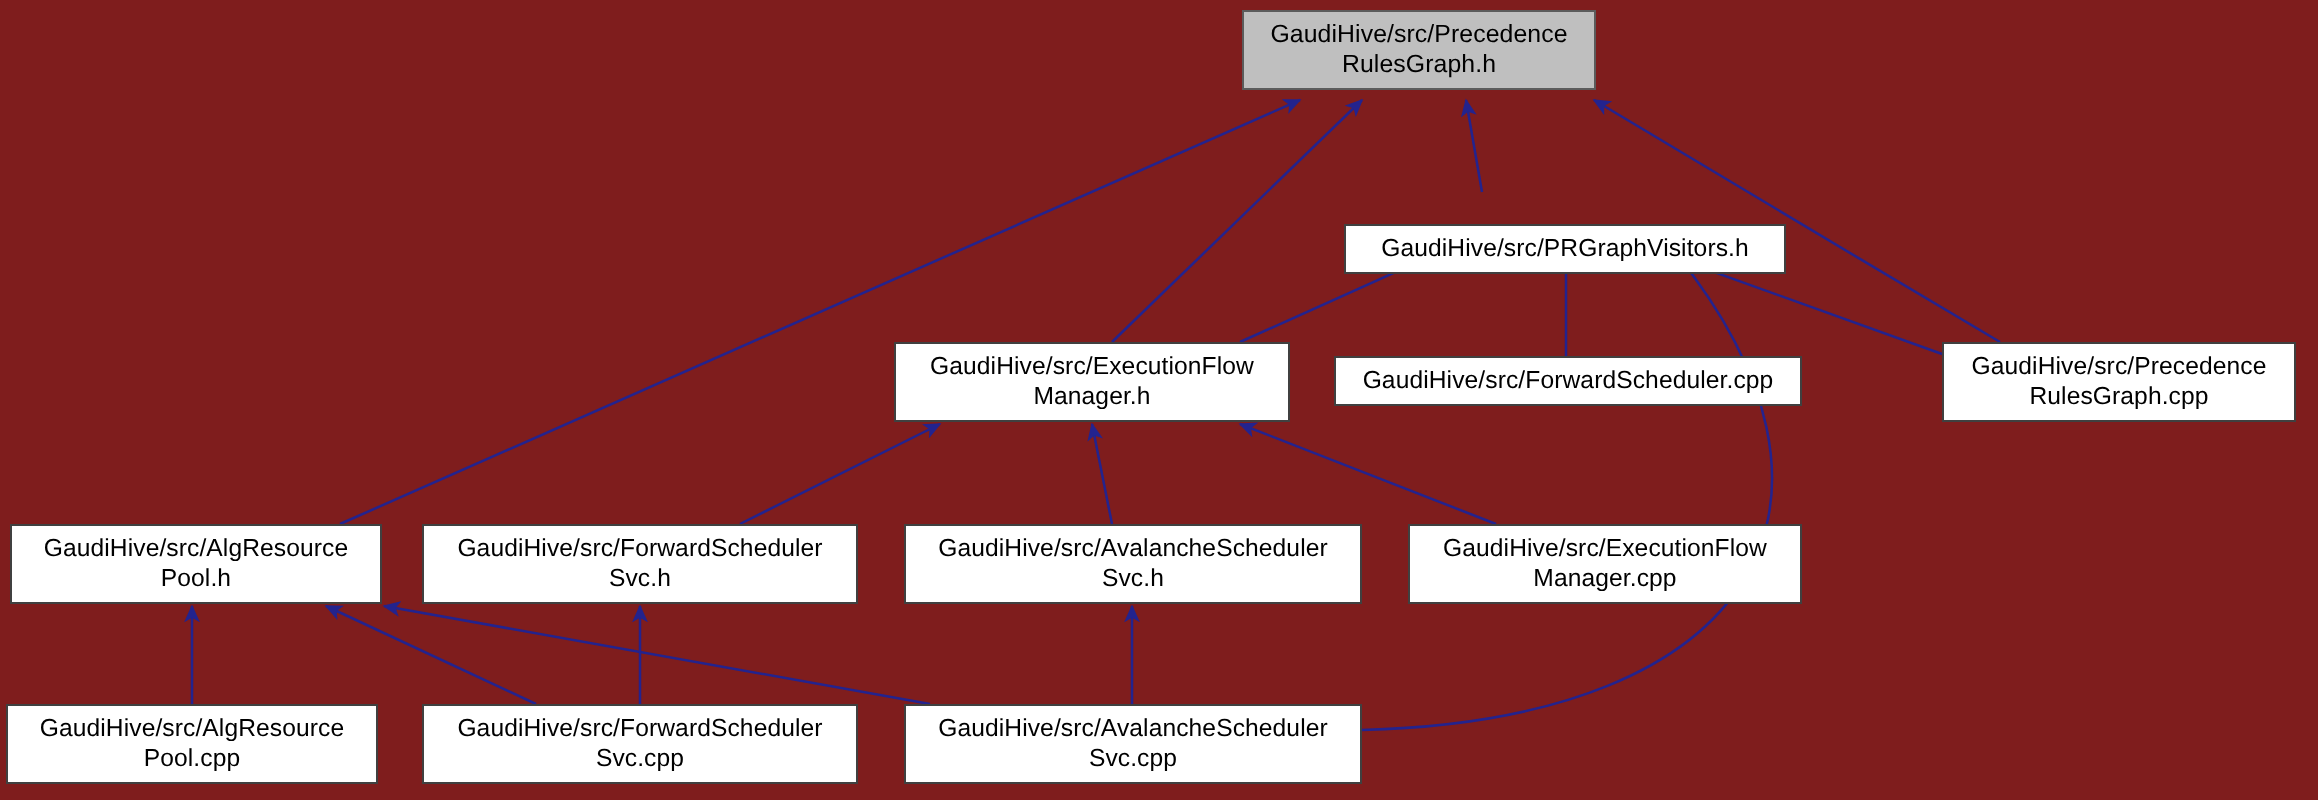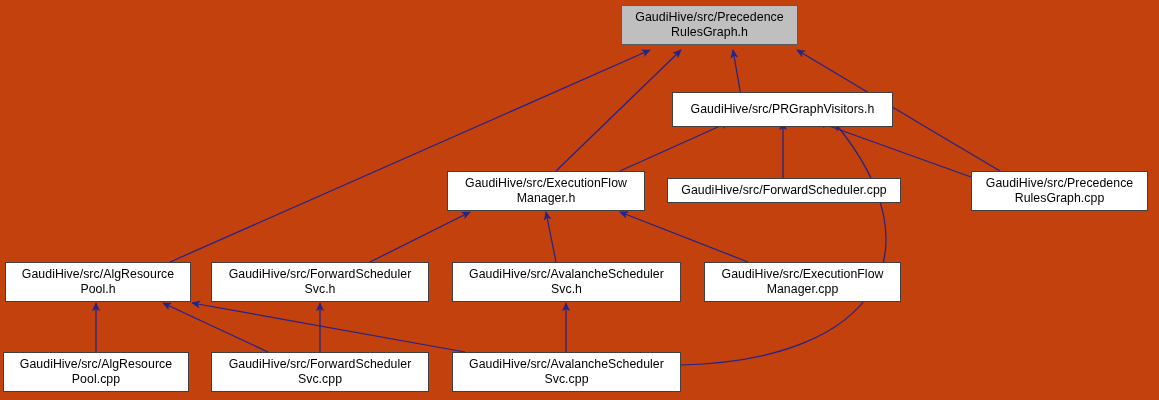--- a/index.html
+++ b/index.html
@@ -4,21 +4,21 @@
 <style>
   html, body {
     margin: 0;
     padding: 0;
     background: #ffffff;
   }
   #graph-root {
     position: relative;
     width: 1159px;
     height: 400px;
-    background: #c2410c;
+    background: #7f1d1d;
     font-family: "Liberation Sans", sans-serif;
     overflow: hidden;
   }
   #edge-layer {
     position: absolute;
     left: 0;
     top: 0;
     width: 1159px;
     height: 400px;
     pointer-events: none;
@@ -76,21 +76,21 @@
         <path d="M 268 352 L 163 303" fill="none" stroke="#23238e" stroke-width="1.25" marker-end="url(#arrowhead)"></path>
         <path d="M 465 352 L 192 303" fill="none" stroke="#23238e" stroke-width="1.25" marker-end="url(#arrowhead)"></path>
         <path d="M 320 352 L 320 303" fill="none" stroke="#23238e" stroke-width="1.25" marker-end="url(#arrowhead)"></path>
         <path d="M 566 352 L 566 303" fill="none" stroke="#23238e" stroke-width="1.25" marker-end="url(#arrowhead)"></path>
       </g>
   </svg>
 
   <div id="nodes-group">
       <div class="gnode root" style="left: 621px; top: 5px; width: 177px; height: 40px;"><span class="label">GaudiHive/src/Precedence
 RulesGraph.h</span></div>
-      <div class="gnode" style="left: 672px; top: 92px; width: 221px; height: 35px; text-align: right;"><span class="label">GaudiHive/src/PRGraphVisitors.h</span></div>
+      <div class="gnode" style="left: 672px; top: 112px; width: 221px; height: 25px; text-align: right;"><span class="label">GaudiHive/src/PRGraphVisitors.h</span></div>
       <div class="gnode" style="left: 447px; top: 171px; width: 198px; height: 40px;"><span class="label">GaudiHive/src/ExecutionFlow
 Manager.h</span></div>
       <div class="gnode" style="left: 667px; top: 178px; width: 234px; height: 25px;"><span class="label">GaudiHive/src/ForwardScheduler.cpp</span></div>
       <div class="gnode" style="left: 971px; top: 171px; width: 177px; height: 40px;"><span class="label">GaudiHive/src/Precedence
 RulesGraph.cpp</span></div>
       <div class="gnode" style="left: 5px; top: 262px; width: 186px; height: 40px;"><span class="label">GaudiHive/src/AlgResource
 Pool.h</span></div>
       <div class="gnode" style="left: 211px; top: 262px; width: 218px; height: 40px;"><span class="label">GaudiHive/src/ForwardScheduler
 Svc.h</span></div>
       <div class="gnode" style="left: 452px; top: 262px; width: 229px; height: 40px;"><span class="label">GaudiHive/src/AvalancheScheduler

